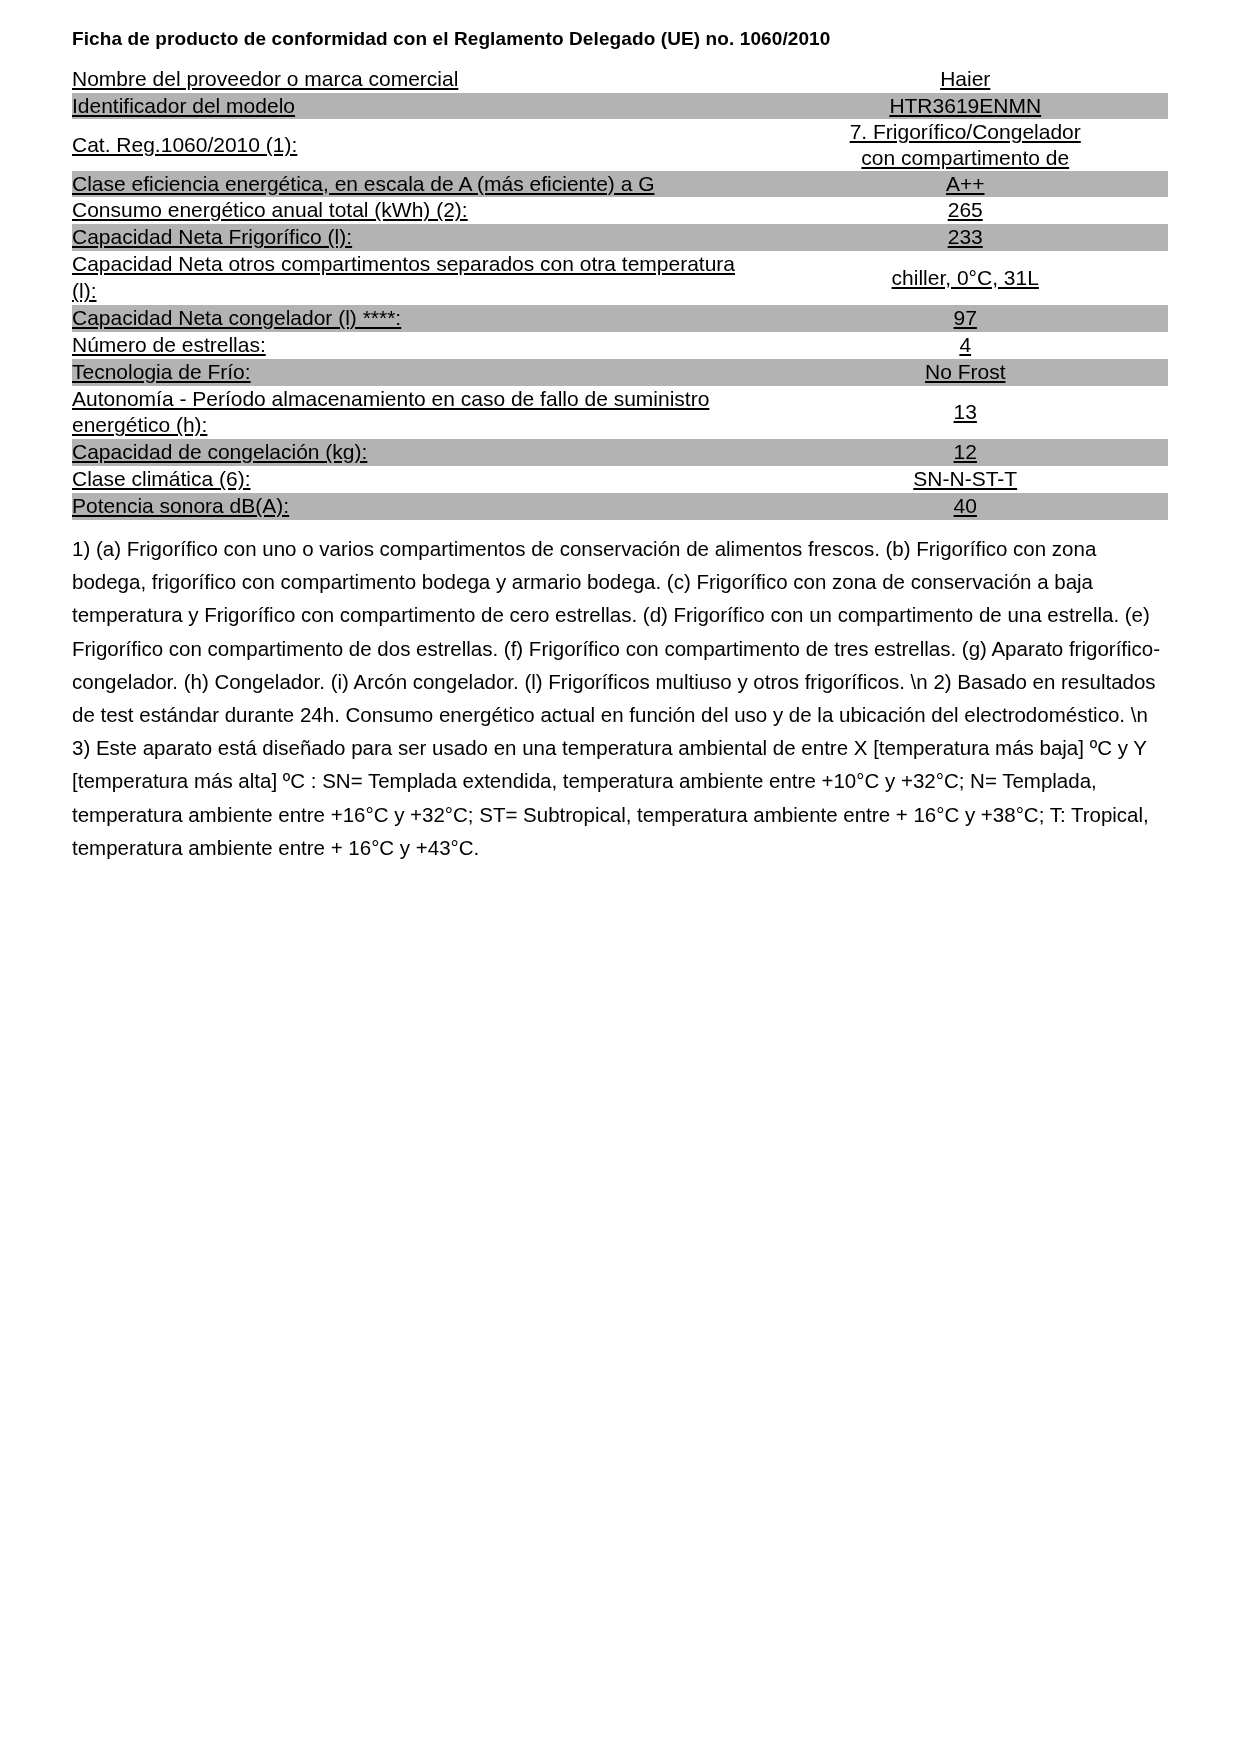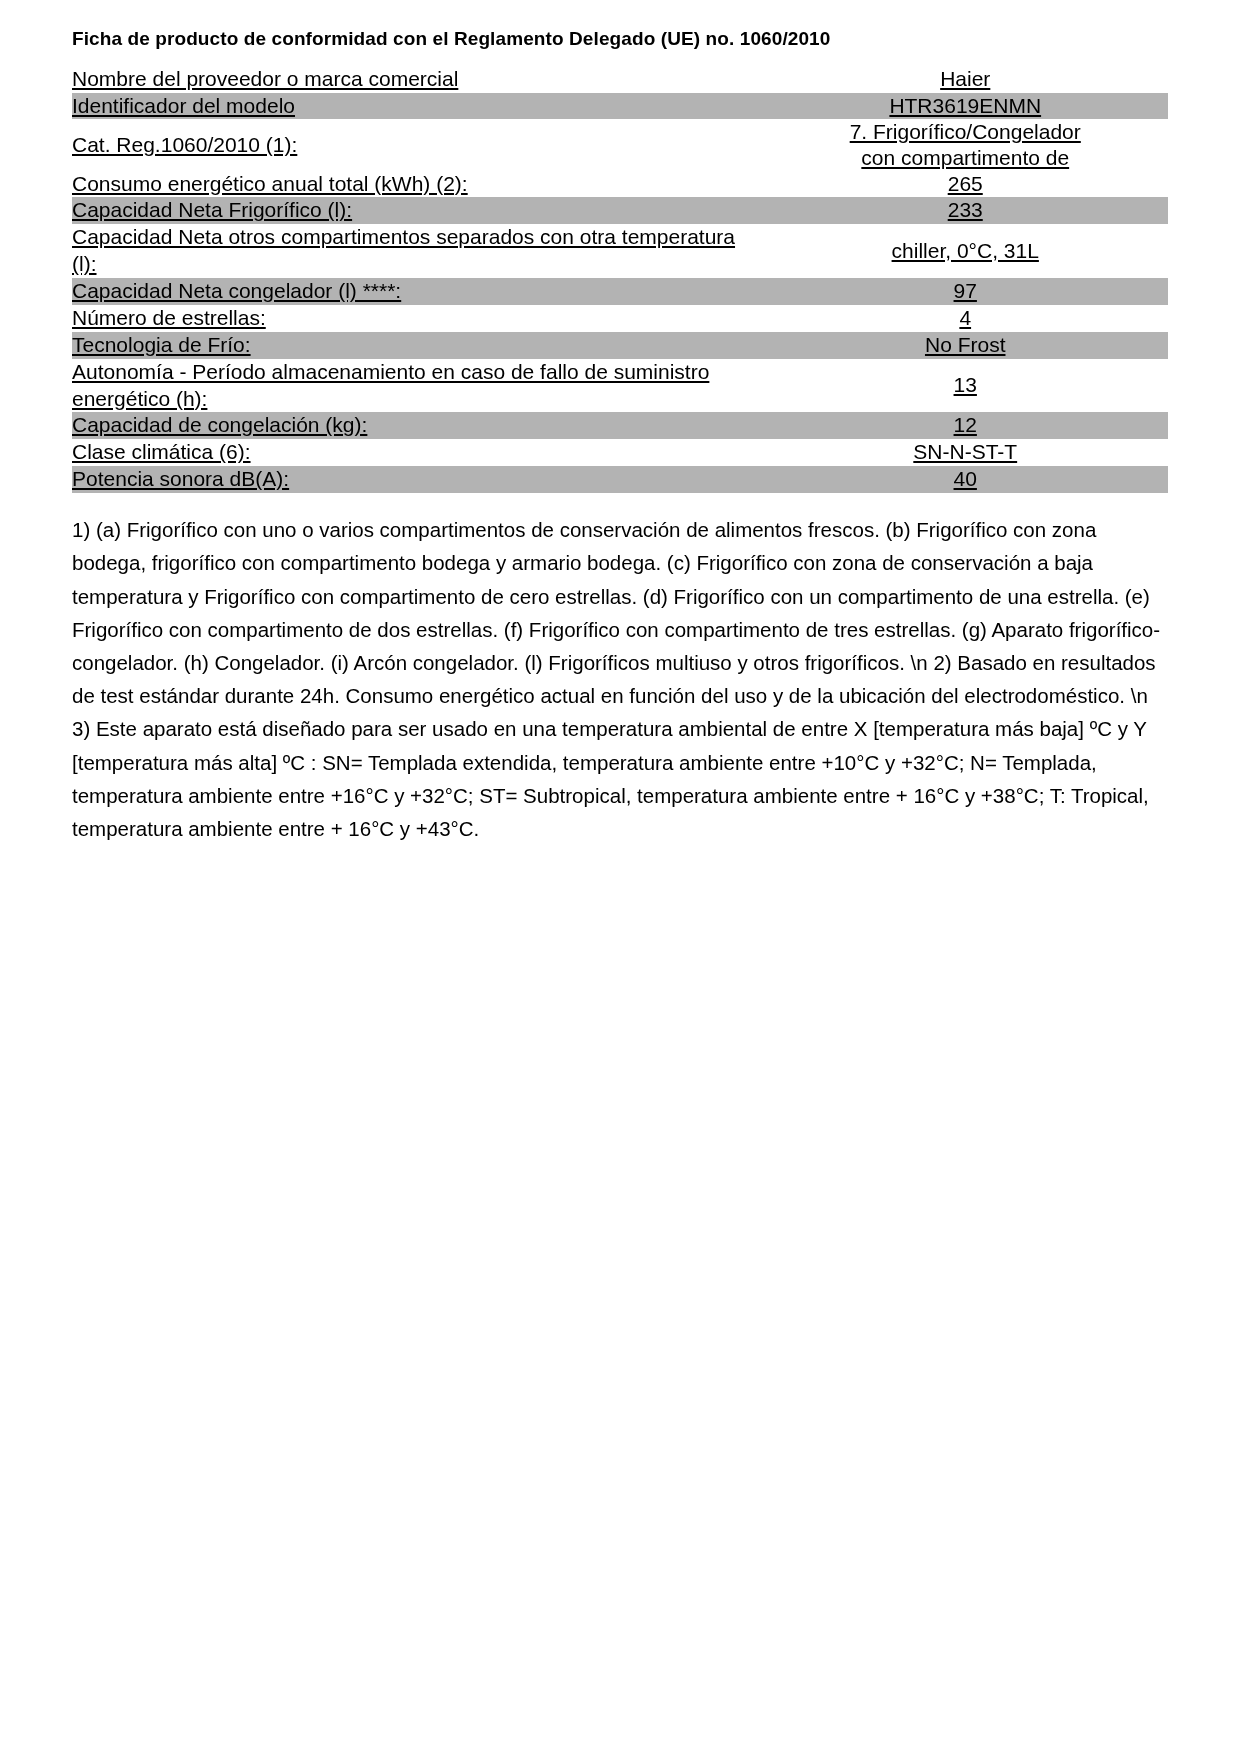--- a/index.html
+++ b/index.html
@@ -53,21 +53,21 @@
     background: #b3b3b3;
   }
   tr.plain td {
     background: #ffffff;
   }
   .value .multi {
     display: block;
     line-height: 1.22;
   }
   .notes {
-    margin-top: 20px;
+    margin-top: 12px;
     font-size: 20.5px;
     line-height: 1.62;
     text-align: left;
   }
 </style>
 </head>
 <body>
 
 <div class="page">
 
@@ -82,20 +82,24 @@
         <tr class="shaded">
           <td class="label">Identificador del modelo</td>
           <td class="value">HTR3619ENMN</td>
         </tr>
         <tr class="plain">
           <td class="label">Cat. Reg.1060/2010 (1):</td>
           <td class="value">
             <span class="multi">7. Frigorífico/Congelador</span>
             <span class="multi">con compartimento de</span>
           </td>
+        </tr>
+        <tr class="shaded">
+          <td class="label">Clase eficiencia energética, en escala de A (más eficiente) a G</td>
+          <td class="value">A++</td>
         </tr>
         <tr class="plain">
           <td class="label">Consumo energético anual total (kWh) (2):</td>
           <td class="value">265</td>
         </tr>
         <tr class="shaded">
           <td class="label">Capacidad Neta Frigorífico (l):</td>
           <td class="value">233</td>
         </tr>
         <tr class="plain">

